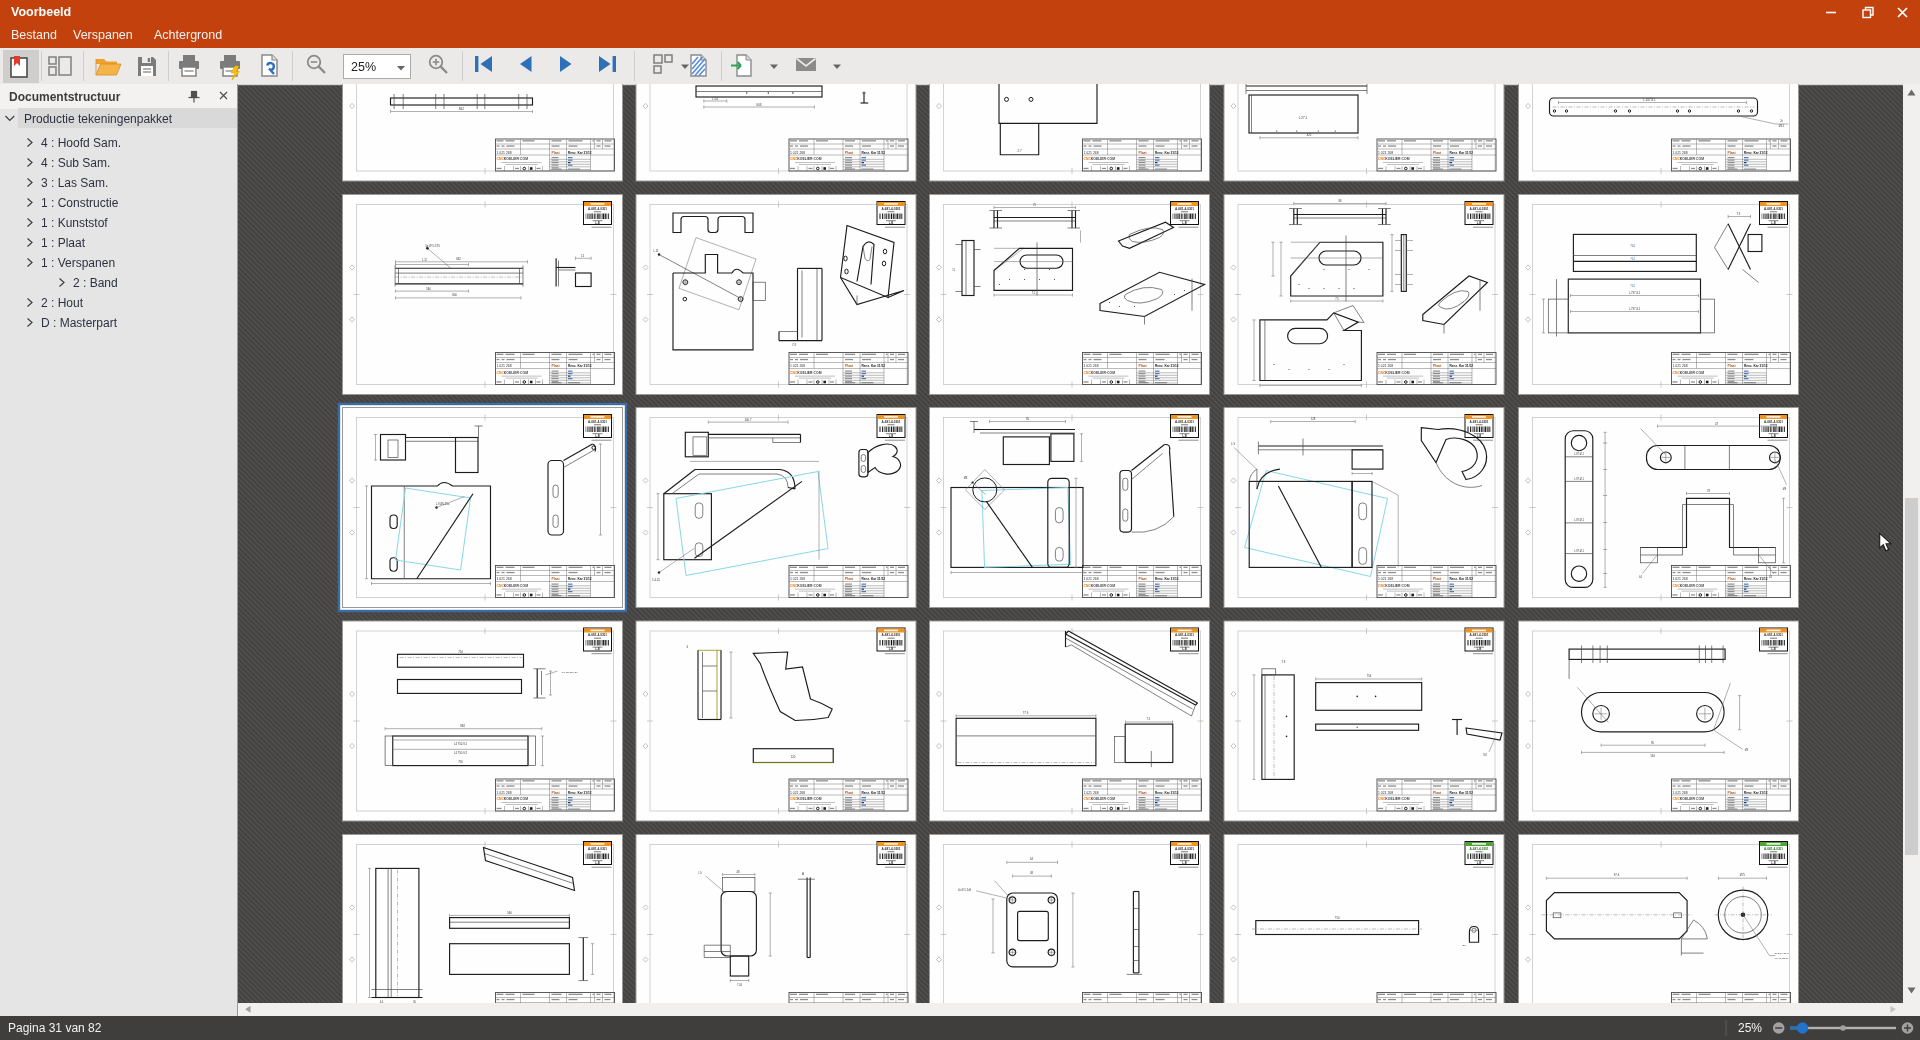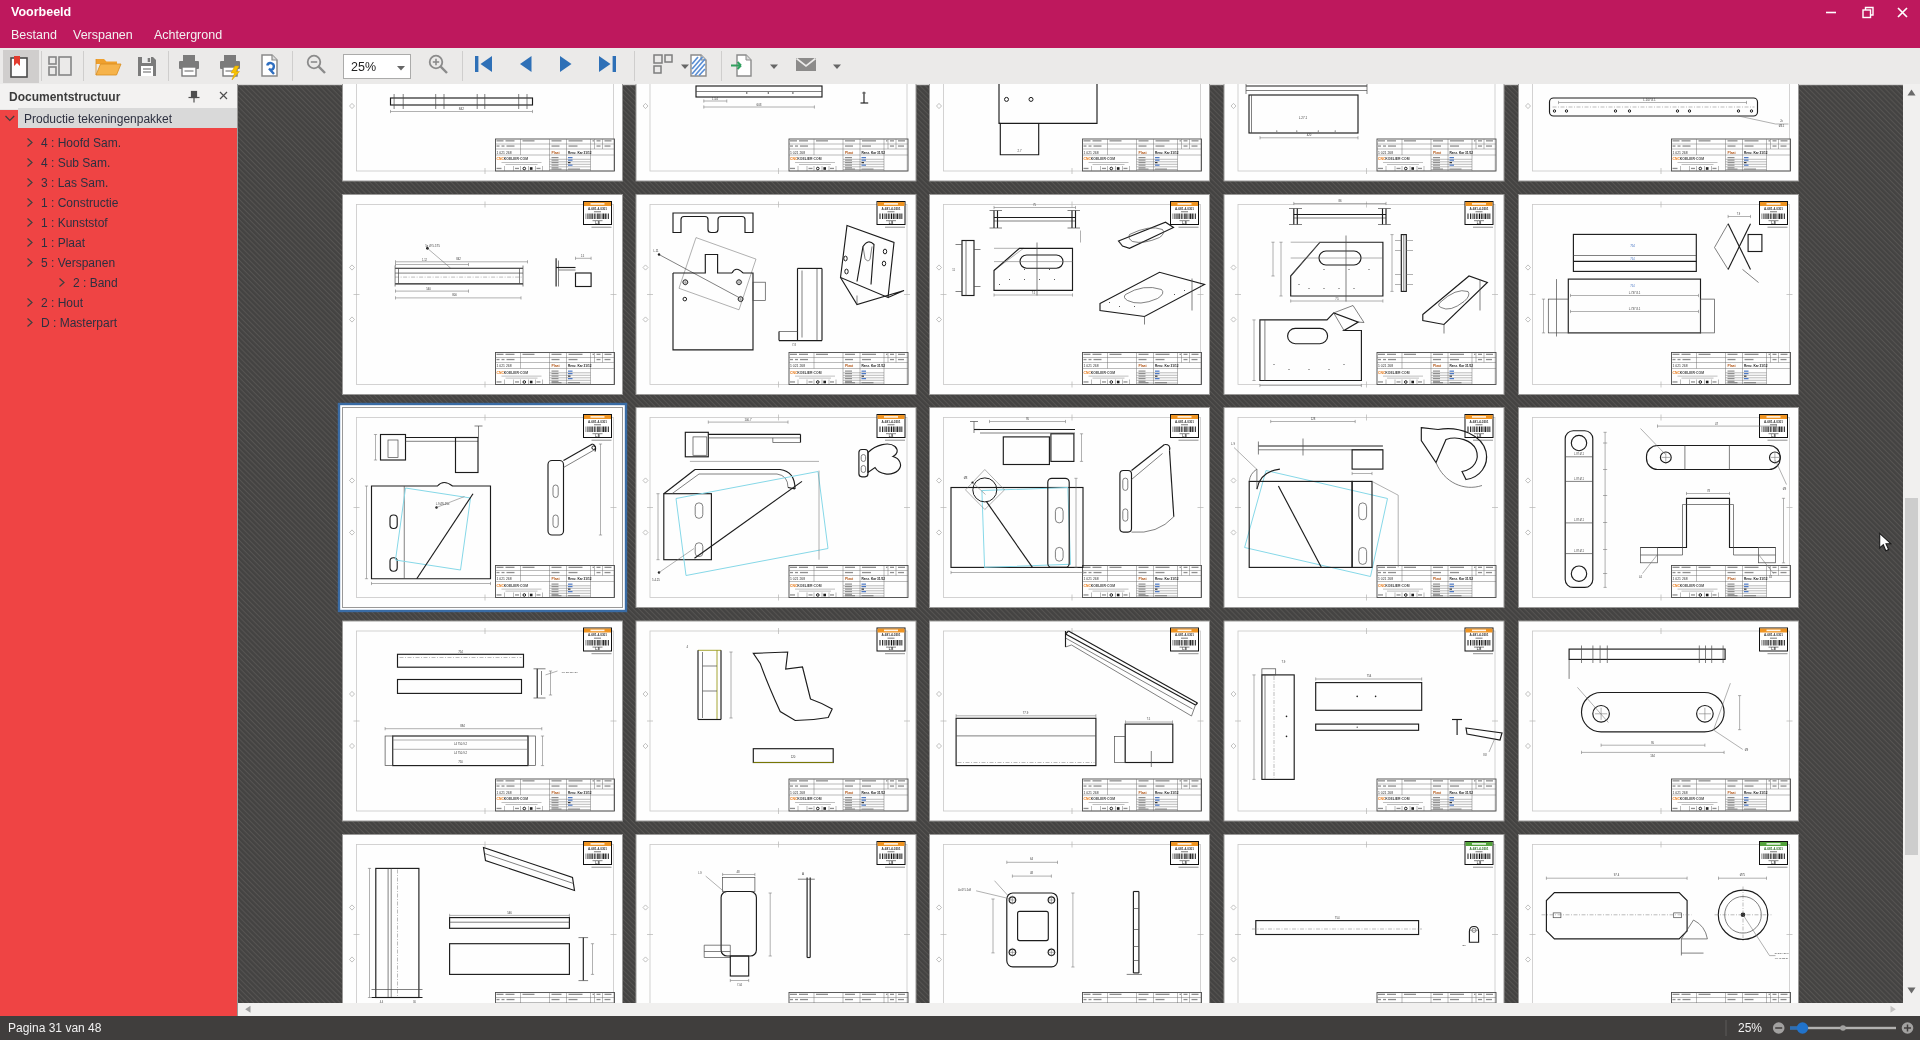--- a/index.html
+++ b/index.html
@@ -1,22 +1,22 @@
 <!DOCTYPE html>
 <html><head><meta charset="utf-8"><style>
 *{margin:0;padding:0;box-sizing:border-box}
 html,body{width:1920px;height:1040px;overflow:hidden;background:#474645;font-family:"Liberation Sans",sans-serif}
 .abs{position:absolute}
-#titlebar{position:absolute;left:0;top:0;width:1920px;height:48px;background:#be185d}
+#titlebar{position:absolute;left:0;top:0;width:1920px;height:48px;background:#c2410c}
 #titlebar .title{position:absolute;left:11px;top:5px;font-size:12.5px;font-weight:bold;color:#fff}
 .menu{position:absolute;top:28px;font-size:12.5px;color:#f2f2f2}
 #toolbar{position:absolute;left:0;top:48px;width:1920px;height:37px;background:#ebeae9}
 .tsep{position:absolute;top:3px;height:30px;width:1px;background:#cfcecd}
 #combo{position:absolute;left:343px;top:6px;width:68px;height:25px;background:#fff;border:1px solid #ababaa;font-size:12.5px;color:#222}
-#sidebar{position:absolute;left:0;top:84px;width:238px;height:932px;background:#ef4444;border-right:1px solid #999897}
+#sidebar{position:absolute;left:0;top:84px;width:238px;height:932px;background:#e5e5e5;border-right:1px solid #999897}
 #sbhead{position:absolute;left:0;top:0;width:237px;height:26px;background:#f3f2f1;border-bottom:1px solid #e7e6e5}
 #sbhead .t{position:absolute;left:9px;top:6px;font-size:12px;font-weight:bold;color:#3c3c3c}
 .trow{position:absolute;left:0;width:237px;height:20px;font-size:12px;color:#2d3040}
 #statusbar{position:absolute;left:0;top:1016px;width:1920px;height:24px;background:#403e3d}
 #statusbar .pg{position:absolute;left:8px;top:5px;font-size:12px;color:#f2f2f2}
 svg text{font-family:"Liberation Sans",sans-serif}
 .k{stroke:#1c1c1c;stroke-width:1.15;fill:none}
 .k2{stroke:#4a4a4a;stroke-width:0.7;fill:none}
 .kf{fill:#1f1f1f;stroke:none}
 .ko{fill:none;stroke:#1c1c1c;stroke-width:1}
@@ -216,21 +216,21 @@
     <div class="trow" style="top:148px;">
       <svg class="abs" style="left:26px;top:6px" width="8" height="9">
         <path d="M1.5,0.5 L6,4.5 L1.5,8.5" fill="none" stroke="#3f3f3f" stroke-width="1.2"></path>
       </svg>
       <span class="abs" style="left:41px;top:4px">1 : Plaat</span>
     </div>
     <div class="trow" style="top:168px;">
       <svg class="abs" style="left:26px;top:6px" width="8" height="9">
         <path d="M1.5,0.5 L6,4.5 L1.5,8.5" fill="none" stroke="#3f3f3f" stroke-width="1.2"></path>
       </svg>
-      <span class="abs" style="left:41px;top:4px">5 : Verspanen</span>
+      <span class="abs" style="left:41px;top:4px">1 : Verspanen</span>
     </div>
     <div class="trow" style="top:188px;margin-left:32px;">
       <svg class="abs" style="left:26px;top:6px" width="8" height="9">
         <path d="M1.5,0.5 L6,4.5 L1.5,8.5" fill="none" stroke="#3f3f3f" stroke-width="1.2"></path>
       </svg>
       <span class="abs" style="left:41px;top:4px">2 : Band</span>
     </div>
     <div class="trow" style="top:208px;padding-left:40px;">
       <svg class="abs" style="left:26px;top:6px" width="8" height="9">
         <path d="M1.5,0.5 L6,4.5 L1.5,8.5" fill="none" stroke="#3f3f3f" stroke-width="1.2"></path>
@@ -1247,21 +1247,21 @@
     </g>
     <rect x="1903" y="84" width="17" height="932" fill="#f1f0ef"></rect>
     <path d="M1907.5,95.5 L1915.5,95.5 L1911.5,89.5 Z" fill="#6a6a6a"></path>
     <path d="M1907.5,987.5 L1915.5,987.5 L1911.5,993.5 Z" fill="#6a6a6a"></path>
     <rect x="1905" y="498" width="13" height="357" fill="#cdcdcd"></rect>
     <rect x="238" y="1003" width="1665" height="13" fill="#f1f0ef"></rect>
     <path d="M250.5,1005.8 L250.5,1012.8 L245.2,1009.3 Z" fill="#9e9e9e"></path>
     <path d="M1890.5,1005.8 L1890.5,1012.8 L1895.8,1009.3 Z" fill="#c4c3c2"></path>
   </svg>
 <div id="statusbar">
-    <span class="pg">Pagina 31 van 48</span>
+    <span class="pg">Pagina 31 van 82</span>
     <svg class="abs" style="left:1700px;top:0" width="220" height="24">
 <line x1="26" y1="4" x2="26" y2="20" stroke="#5c5b5a" stroke-width="1"></line>
 <text x="38" y="16" font-size="12" fill="#f2f2f2">25%</text>
 <circle cx="78.7" cy="12" r="5.8" fill="#a2a1a0"></circle>
       <line x1="75.2" y1="12" x2="82.2" y2="12" stroke="#403e3d" stroke-width="1.5"></line>
 <rect x="90" y="10.8" width="106" height="2.4" fill="#b3b2b1"></rect>
 <rect x="90" y="10.3" width="12" height="3.4" fill="#2d6fb5"></rect>
 <circle cx="143" cy="12" r="2.8" fill="#a2a1a0"></circle>
 <circle cx="102.5" cy="12" r="5.7" fill="#2173cb"></circle>
 <circle cx="207.5" cy="12" r="5.8" fill="#a2a1a0"></circle>

